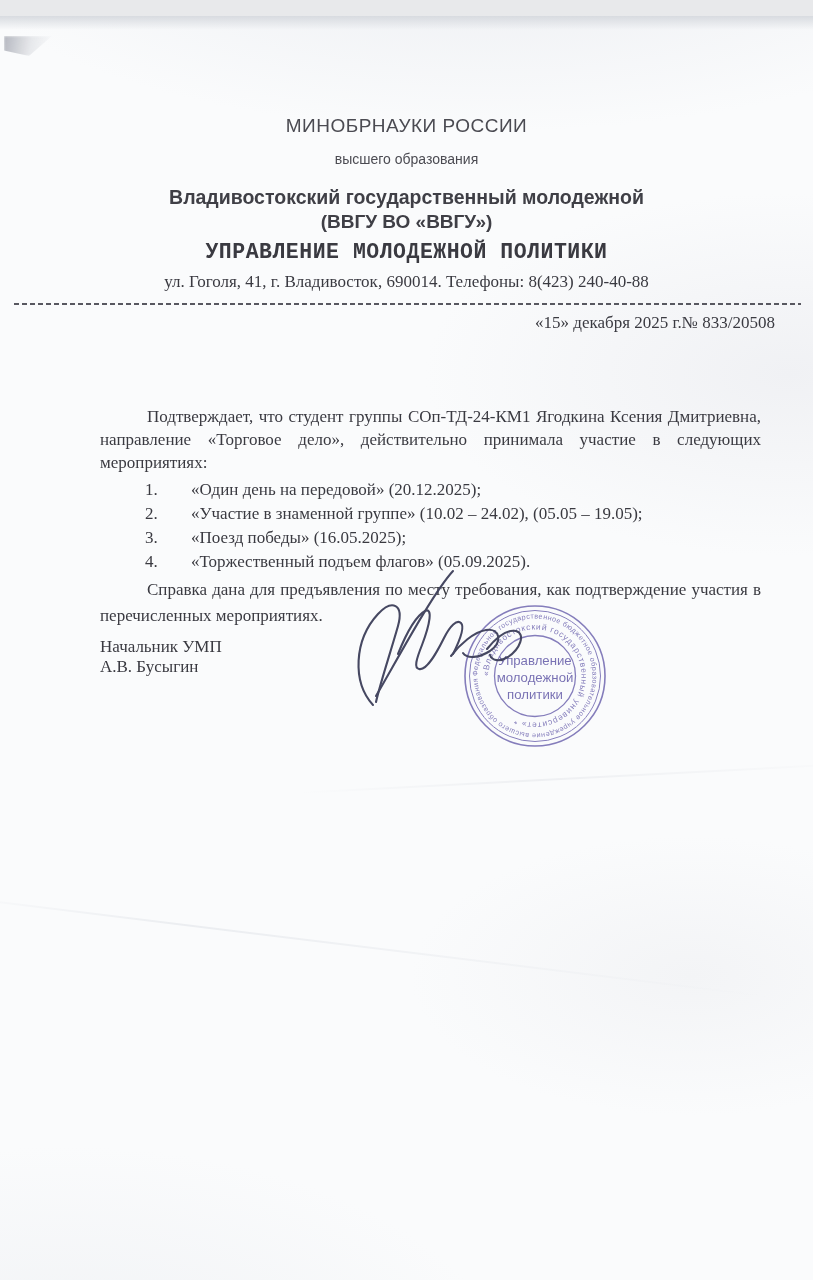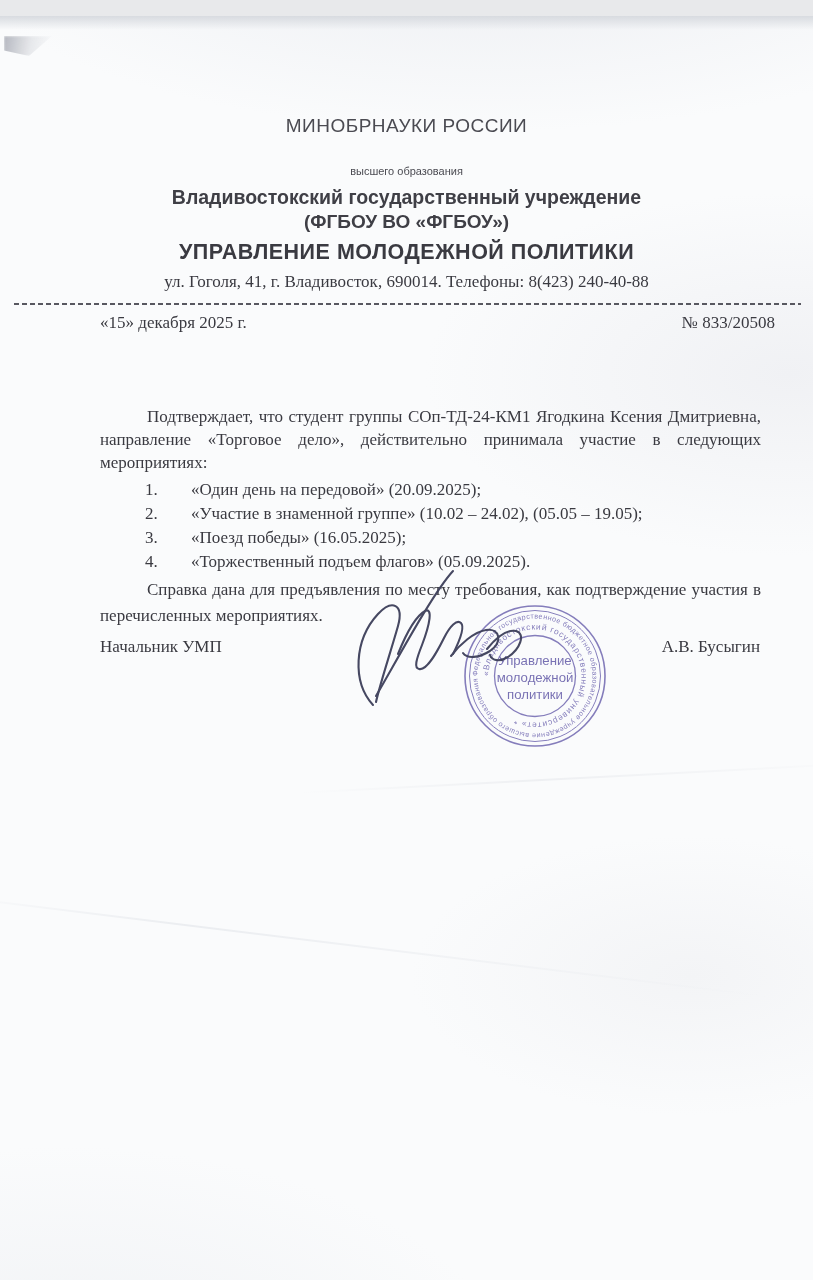--- a/index.html
+++ b/index.html
@@ -21,70 +21,70 @@
   .crease.c2{top:760px;left:300px;width:600px;transform:rotate(-3deg);
     background:linear-gradient(90deg,rgba(0,0,0,0),#e6e8ec 40%,rgba(0,0,0,0) 95%);}
   .smudge{position:absolute;left:4px;top:20px;width:48px;height:20px;
     background:linear-gradient(100deg,rgba(70,75,95,.38),rgba(120,125,140,.14) 55%,rgba(0,0,0,0));
     clip-path:polygon(0 0,100% 0,52% 100%,0 72%);filter:blur(1px);}
   .abs{position:absolute;}
   .ctr{left:0;right:0;text-align:center;}
   .sans{font-family:"Liberation Sans", sans-serif;color:#4b4b52;}
   .ministry{top:99px;font-size:19px;letter-spacing:.5px;}
   .org1{top:126px;font-size:17px;}
-  .org2{top:149px;font-size:11px;}
+  .org2{top:135px;font-size:14px;}
   .univ{top:170px;font-size:19.5px;font-weight:bold;color:#3f3f46;}
   .abbr{top:195px;font-size:19px;font-weight:bold;color:#3f3f46;}
-  .dept{top:224px;font-size:21.5px;font-weight:bold;letter-spacing:.5px;color:#3a3a41;}
+  .dept{top:224px;font-size:21.5px;font-weight:bold;letter-spacing:.5px;color:#3a3a41;font-family:Liberation Mono, monospace;}
   .addr{top:256px;font-size:17px;color:#3a3a41;}
   .dashline{top:287px;left:14px;right:12px;height:2px;
     background:repeating-linear-gradient(90deg,#585860 0,#585860 5px,rgba(0,0,0,0) 5px,rgba(0,0,0,0) 8px);}
-  .meta{top:297px;left:100px;right:38px;display:flex;justify-content:space-between;font-size:17px;}
+  .meta{top:297px;left:100px;right:38px;display:flex;justify-content:flex-end;font-size:17px;}
   .title{top:343px;font-size:19.5px;font-weight:bold;letter-spacing:2px;}
   .bodytext{top:389px;left:100px;width:661px;font-size:17px;}
   .para{margin:0;text-align:justify;text-indent:47px;line-height:23px;}
   .evlist{margin:4px 0 0 45px;}
   .ev{display:flex;line-height:24px;}
   .evn{width:46px;flex:0 0 46px;}
   .evt{flex:1;}
   .closing{margin:3px 0 0 0;text-align:justify;text-indent:47px;line-height:26px;}
-  .sigrow{top:621px;left:100px;right:53px;display:flex;justify-content:space-between;font-size:17px;}
+  .sigrow{top:621px;left:100px;right:53px;display:flex;justify-content:space-between;font-size:17px;flex-direction:column;}
   .sealwrap{left:340px;top:538px;width:300px;height:235px;}
   svg text{font-family:"Liberation Sans", sans-serif;}
 </style>
 </head>
 <body>
 
 <div class="page">
 
   <div class="smudge"></div>
   <div class="crease c1"></div>
   <div class="crease c2"></div>
 
   <div class="abs ctr sans ministry">МИНОБРНАУКИ РОССИИ</div>
   <div class="abs ctr sans org2">высшего образования</div>
-  <div class="abs ctr sans univ">Владивостокский государственный учреждение</div>
-  <div class="abs ctr sans abbr">(ФГБОУ ВО «ФГБОУ»)</div>
+  <div class="abs ctr sans univ">Владивостокский государственный молодежной</div>
+  <div class="abs ctr sans abbr">(ВВГУ ВО «ВВГУ»)</div>
   <div class="abs ctr sans dept">УПРАВЛЕНИЕ МОЛОДЕЖНОЙ ПОЛИТИКИ</div>
   <div class="abs ctr addr">ул. Гоголя, 41, г. Владивосток, 690014. Телефоны: 8(423) 240-40-88</div>
 
   <div class="abs dashline"></div>
 
   <div class="abs meta">
     <span>«15» декабря 2025 г.</span>
     <span>№ 833/20508</span>
   </div>
 
 
   <div class="abs bodytext">
     <p class="para">Подтверждает, что студент группы СОп-ТД-24-КМ1 Ягодкина Ксения Дмитриевна, направление «Торговое дело», действительно принимала участие в следующих мероприятиях:</p>
     <div class="evlist">
         <div class="ev">
           <span class="evn">1.</span>
-          <span class="evt">«Один день на передовой» (20.09.2025);</span>
+          <span class="evt">«Один день на передовой» (20.12.2025);</span>
         </div>
         <div class="ev">
           <span class="evn">2.</span>
           <span class="evt">«Участие в знаменной группе» (10.02 – 24.02), (05.05 – 19.05);</span>
         </div>
         <div class="ev">
           <span class="evn">3.</span>
           <span class="evt">«Поезд победы» (16.05.2025);</span>
         </div>
         <div class="ev">

